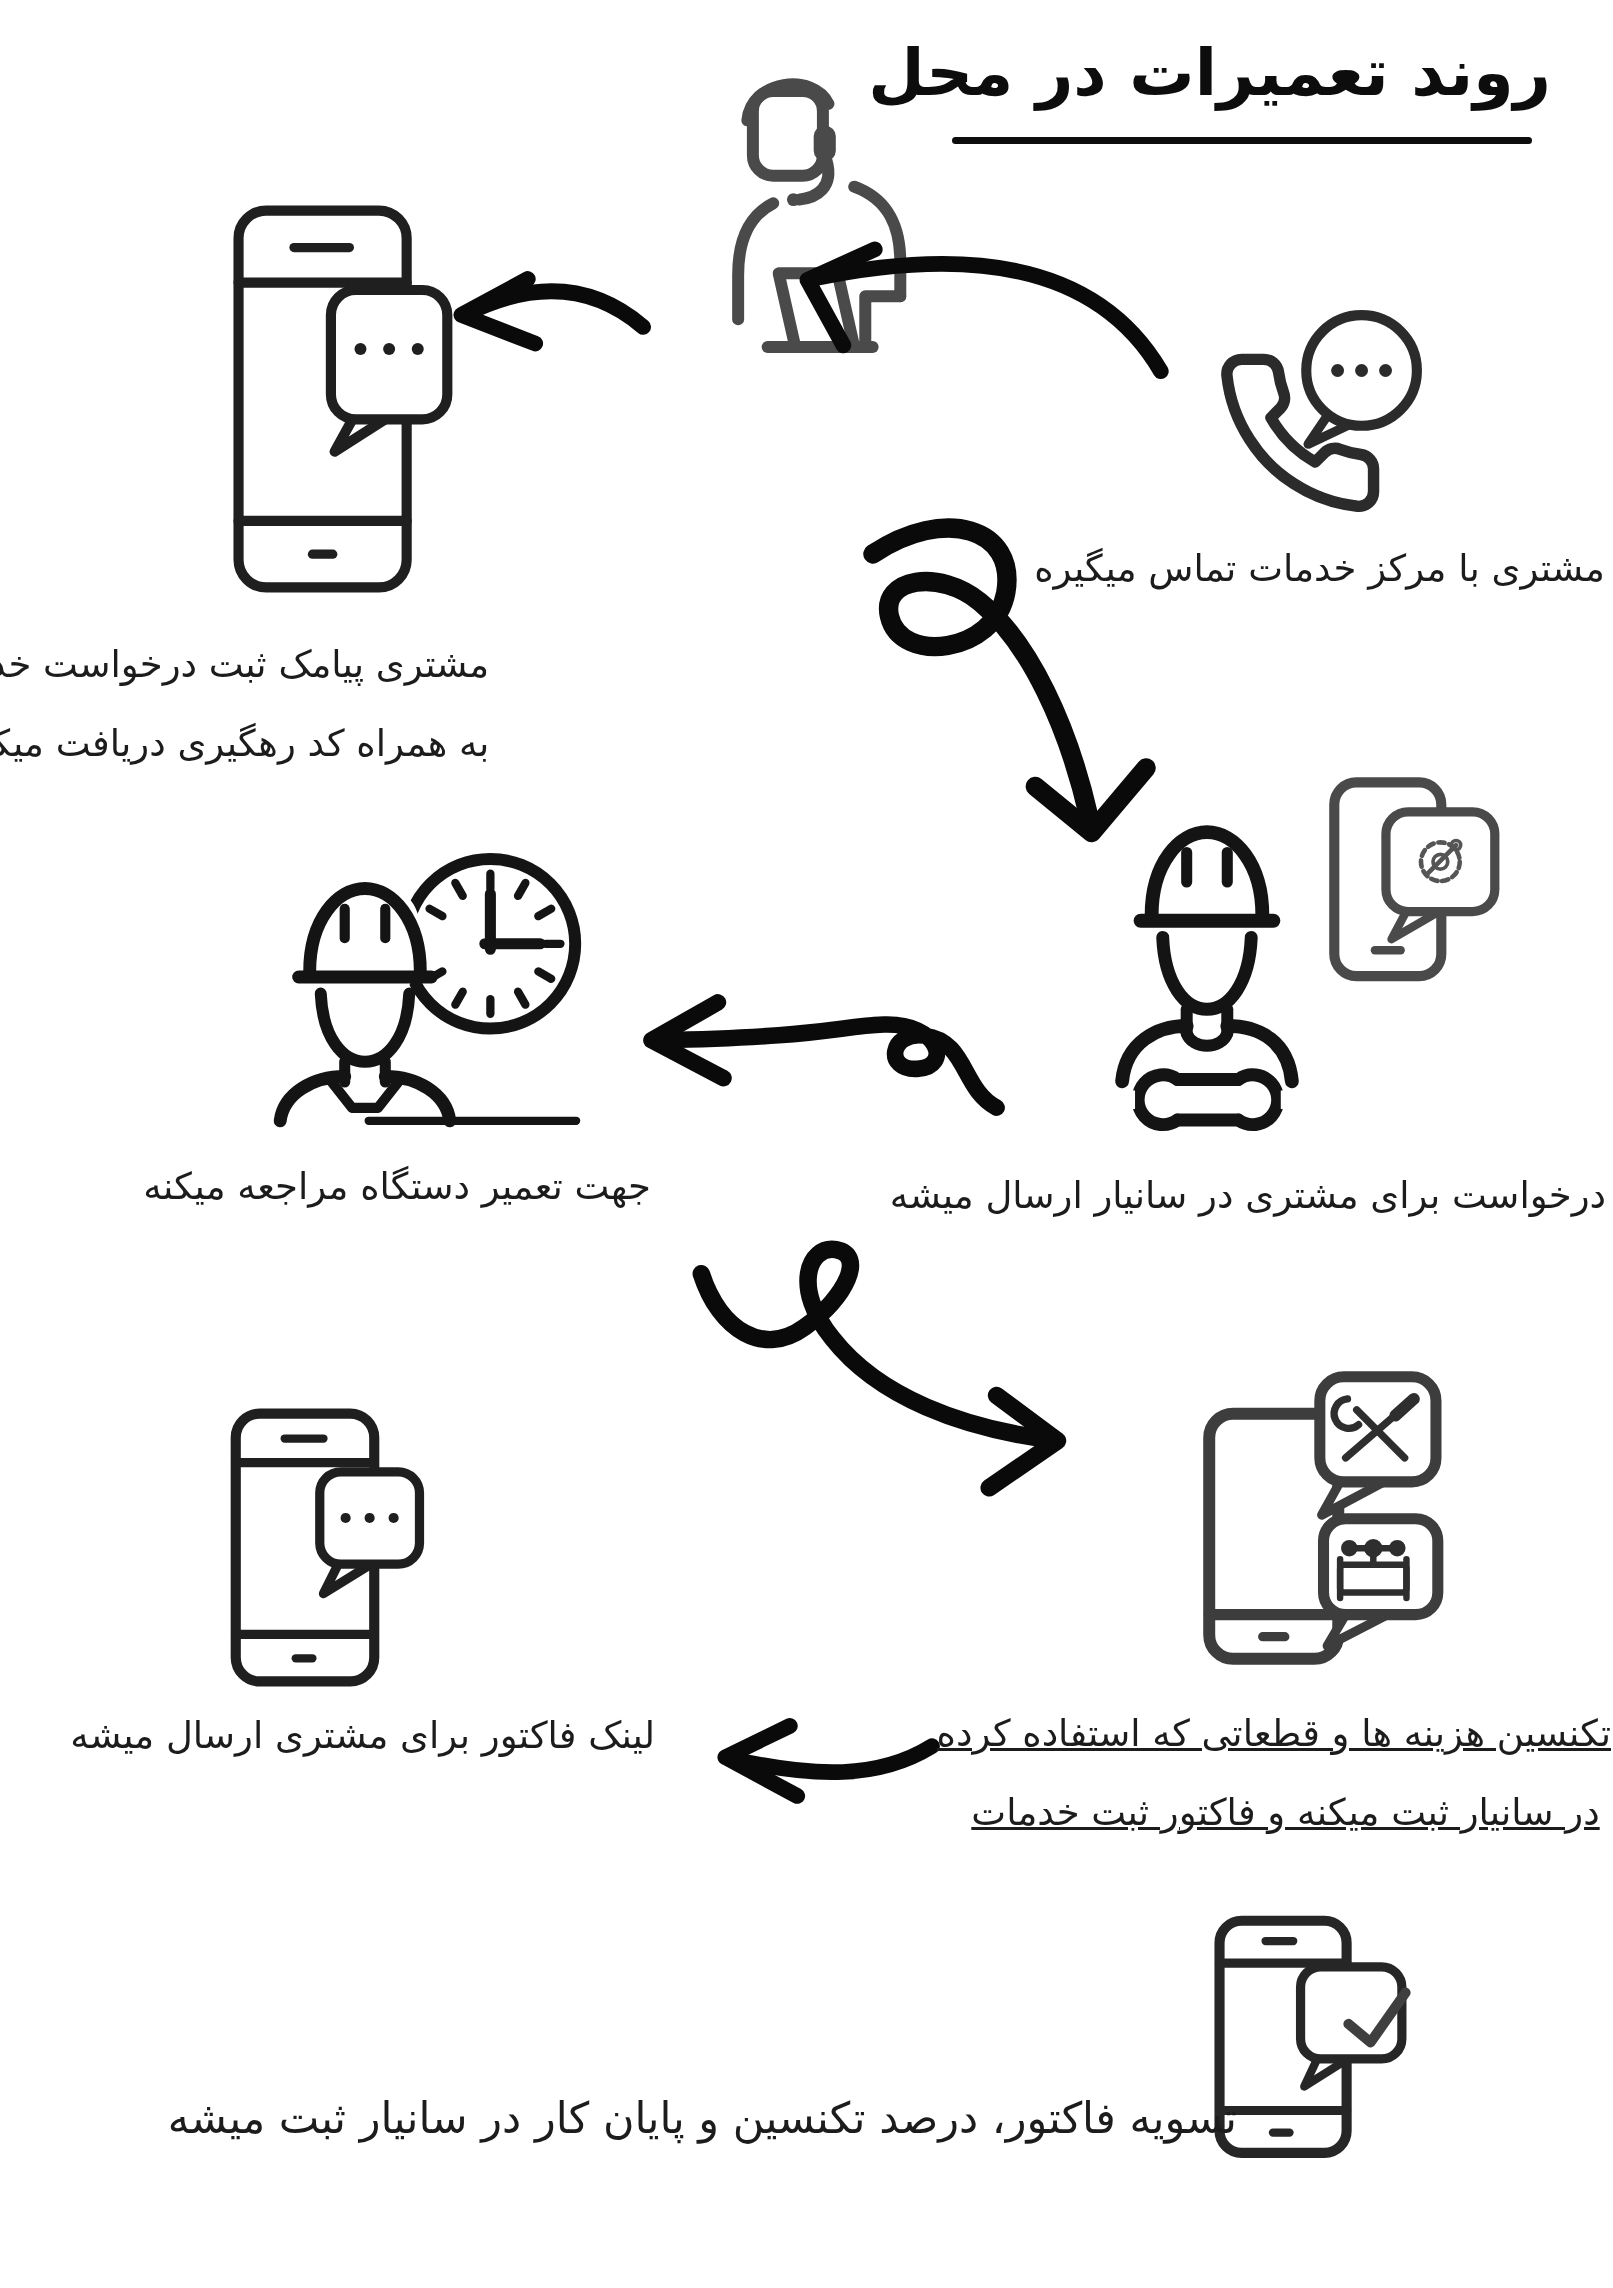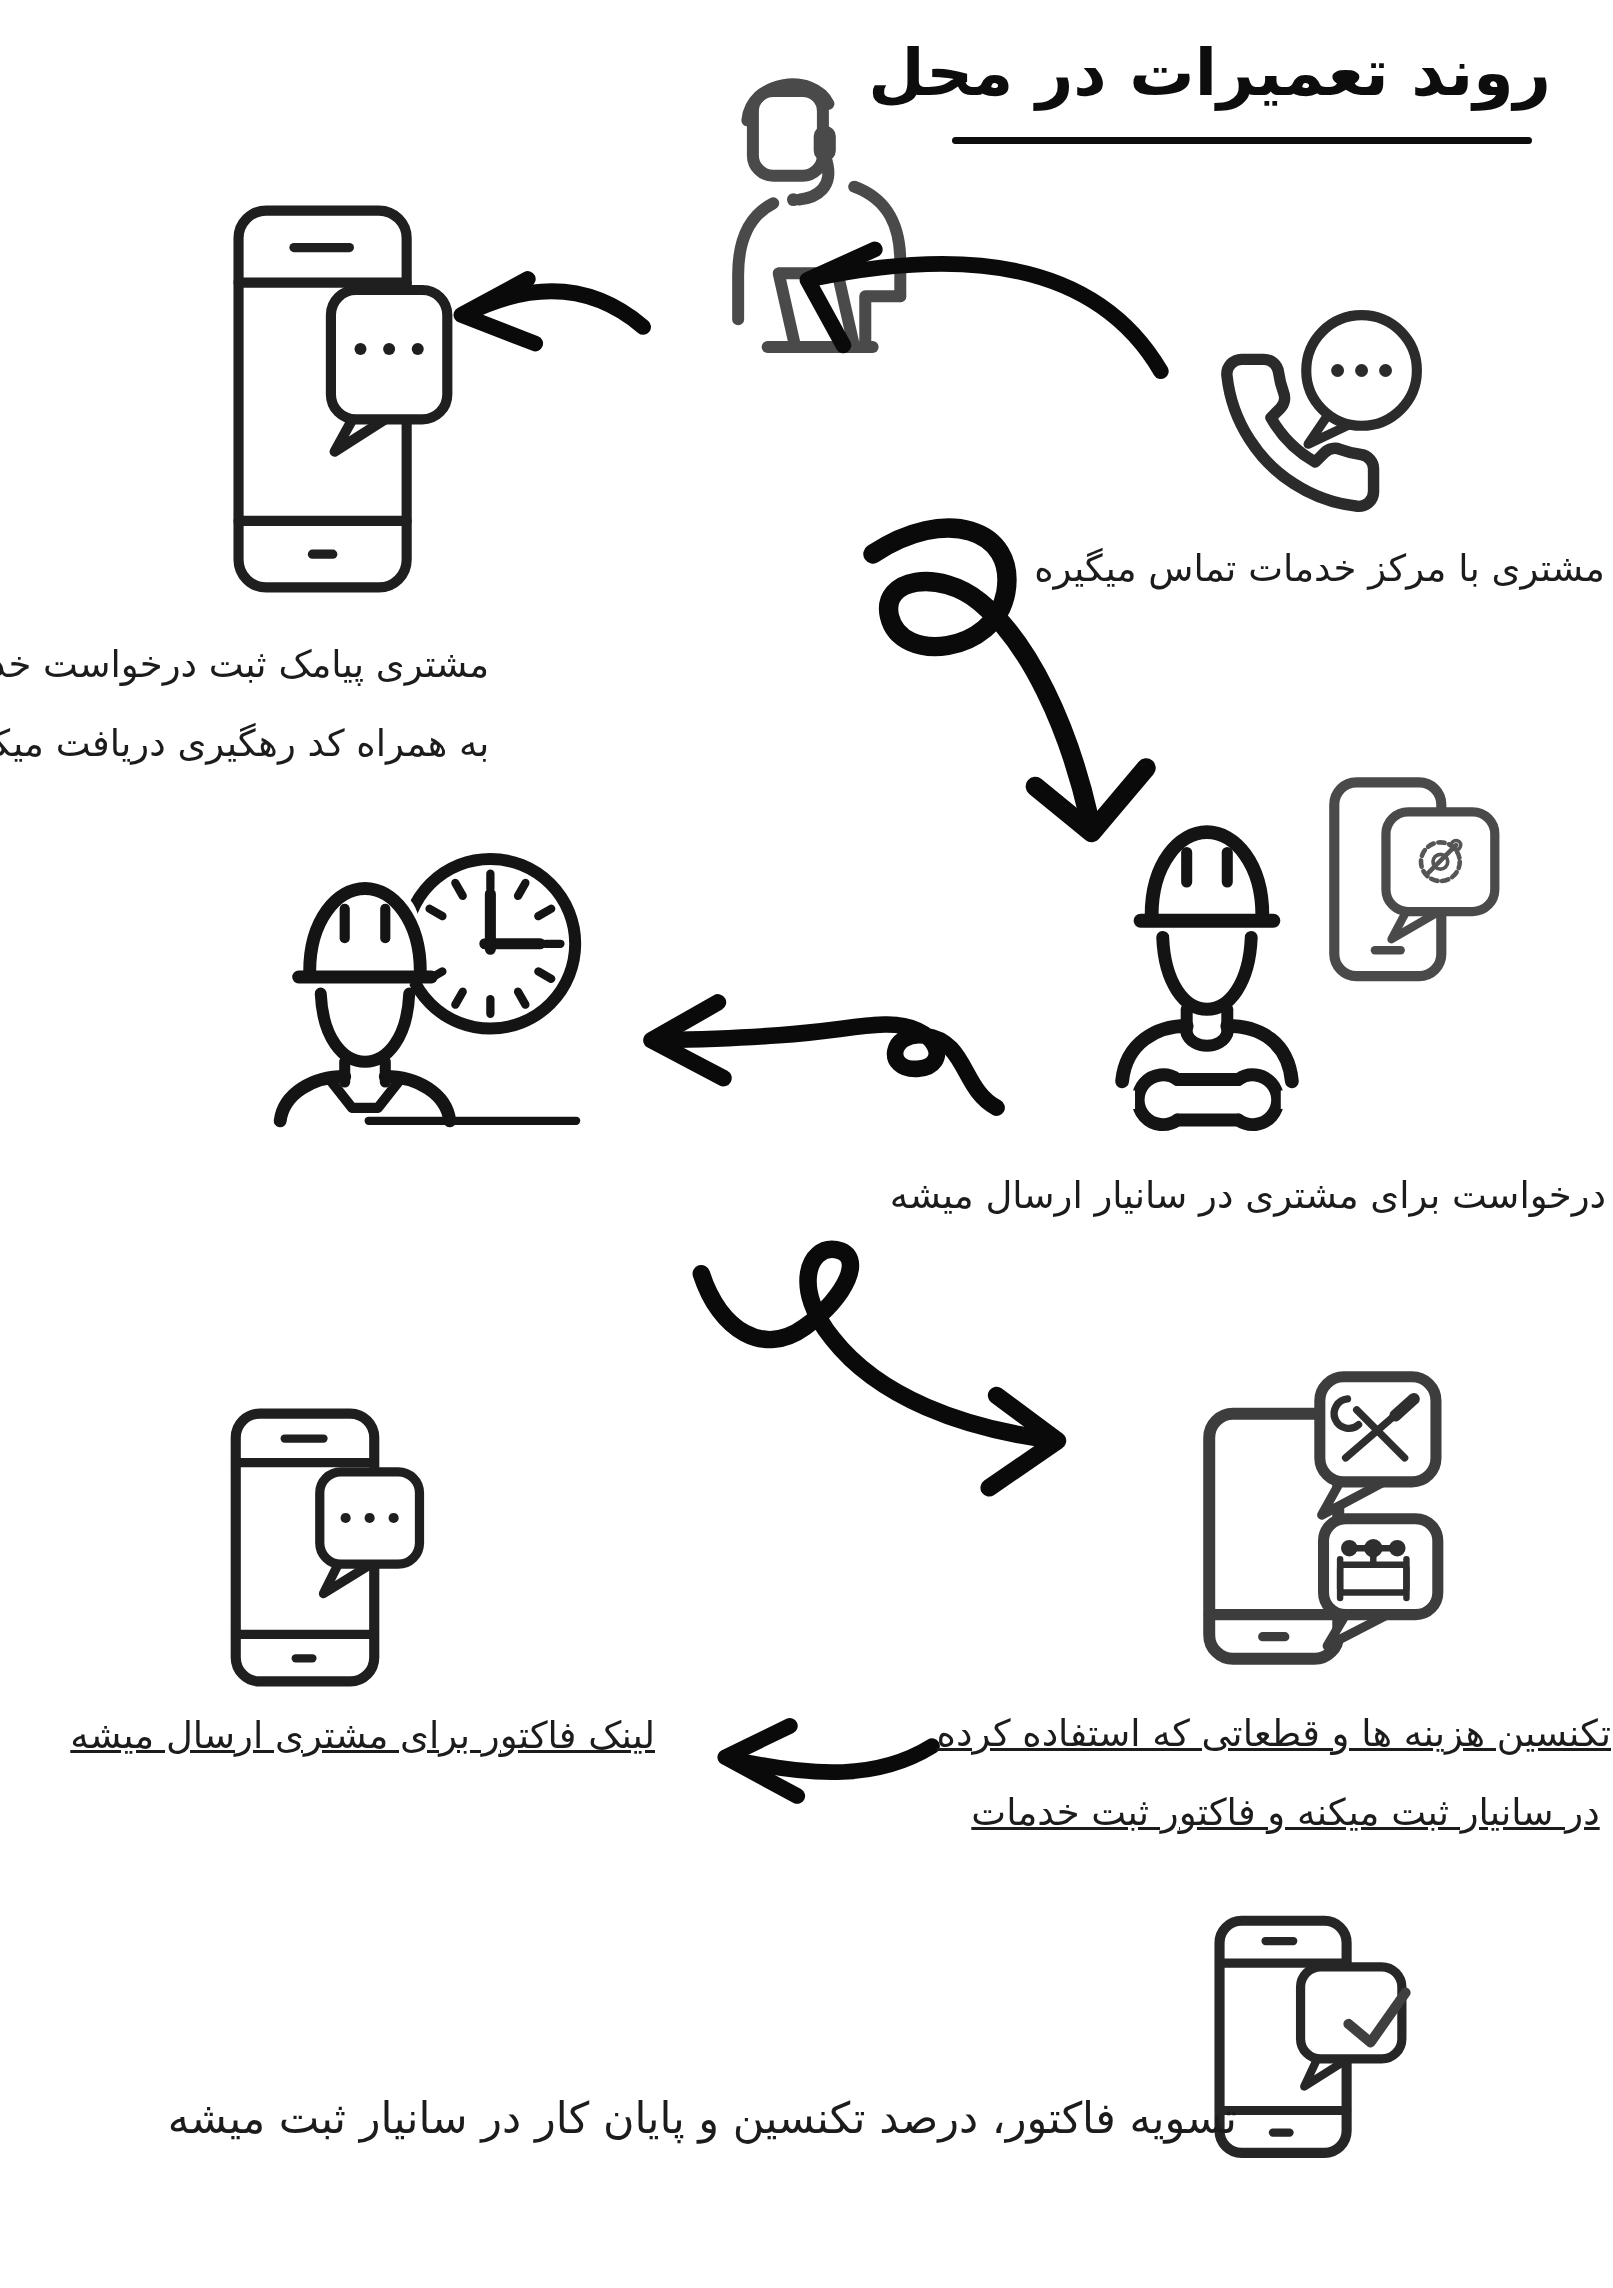--- a/index.html
+++ b/index.html
@@ -217,25 +217,26 @@
   <div class="abs cap" style="left:1024px;top:550px;width:591px;">مشتری با مرکز خدمات تماس میگیره</div>
 
   <div class="abs cap cap2" style="left:9.2px;top:646px;width:480px;">
     <div>مشتری پیامک ثبت درخواست خدمات</div>
     <div>به همراه کد رهگیری دریافت میکنه</div>
   </div>
 
   <div class="abs cap" style="left:914px;top:1177px;width:692px;">درخواست برای مشتری در سانیار ارسال میشه</div>
 
   <div class="abs cap cap2" style="left:111px;top:1168px;width:572px;">
+    <div>جهت تعمیر دستگاه مراجعه میکنه</div>
   </div>
 
   <div class="abs cap cap2" style="left:960px;top:1715px;width:651px;text-decoration:underline;">
     <div>تکنسین هزینه ها و قطعاتی که استفاده کرده</div>
     <div>در سانیار ثبت میکنه و فاکتور ثبت خدمات</div>
   </div>
 
-  <div class="abs cap" style="left:83px;top:1717px;width:572px;text-decoration:underline;">لینک فاکتور برای مشتری ارسال میشه</div>
+  <div class="abs cap" style="left:83px;top:1717px;width:572px;">لینک فاکتور برای مشتری ارسال میشه</div>
 
   <div class="abs cap" style="left:231px;top:2097px;width:1006px;font-size:43px;">تسویه فاکتور، درصد تکنسین و پایان کار در سانیار ثبت میشه</div>
 
 </div>
 
 
 </body></html>

